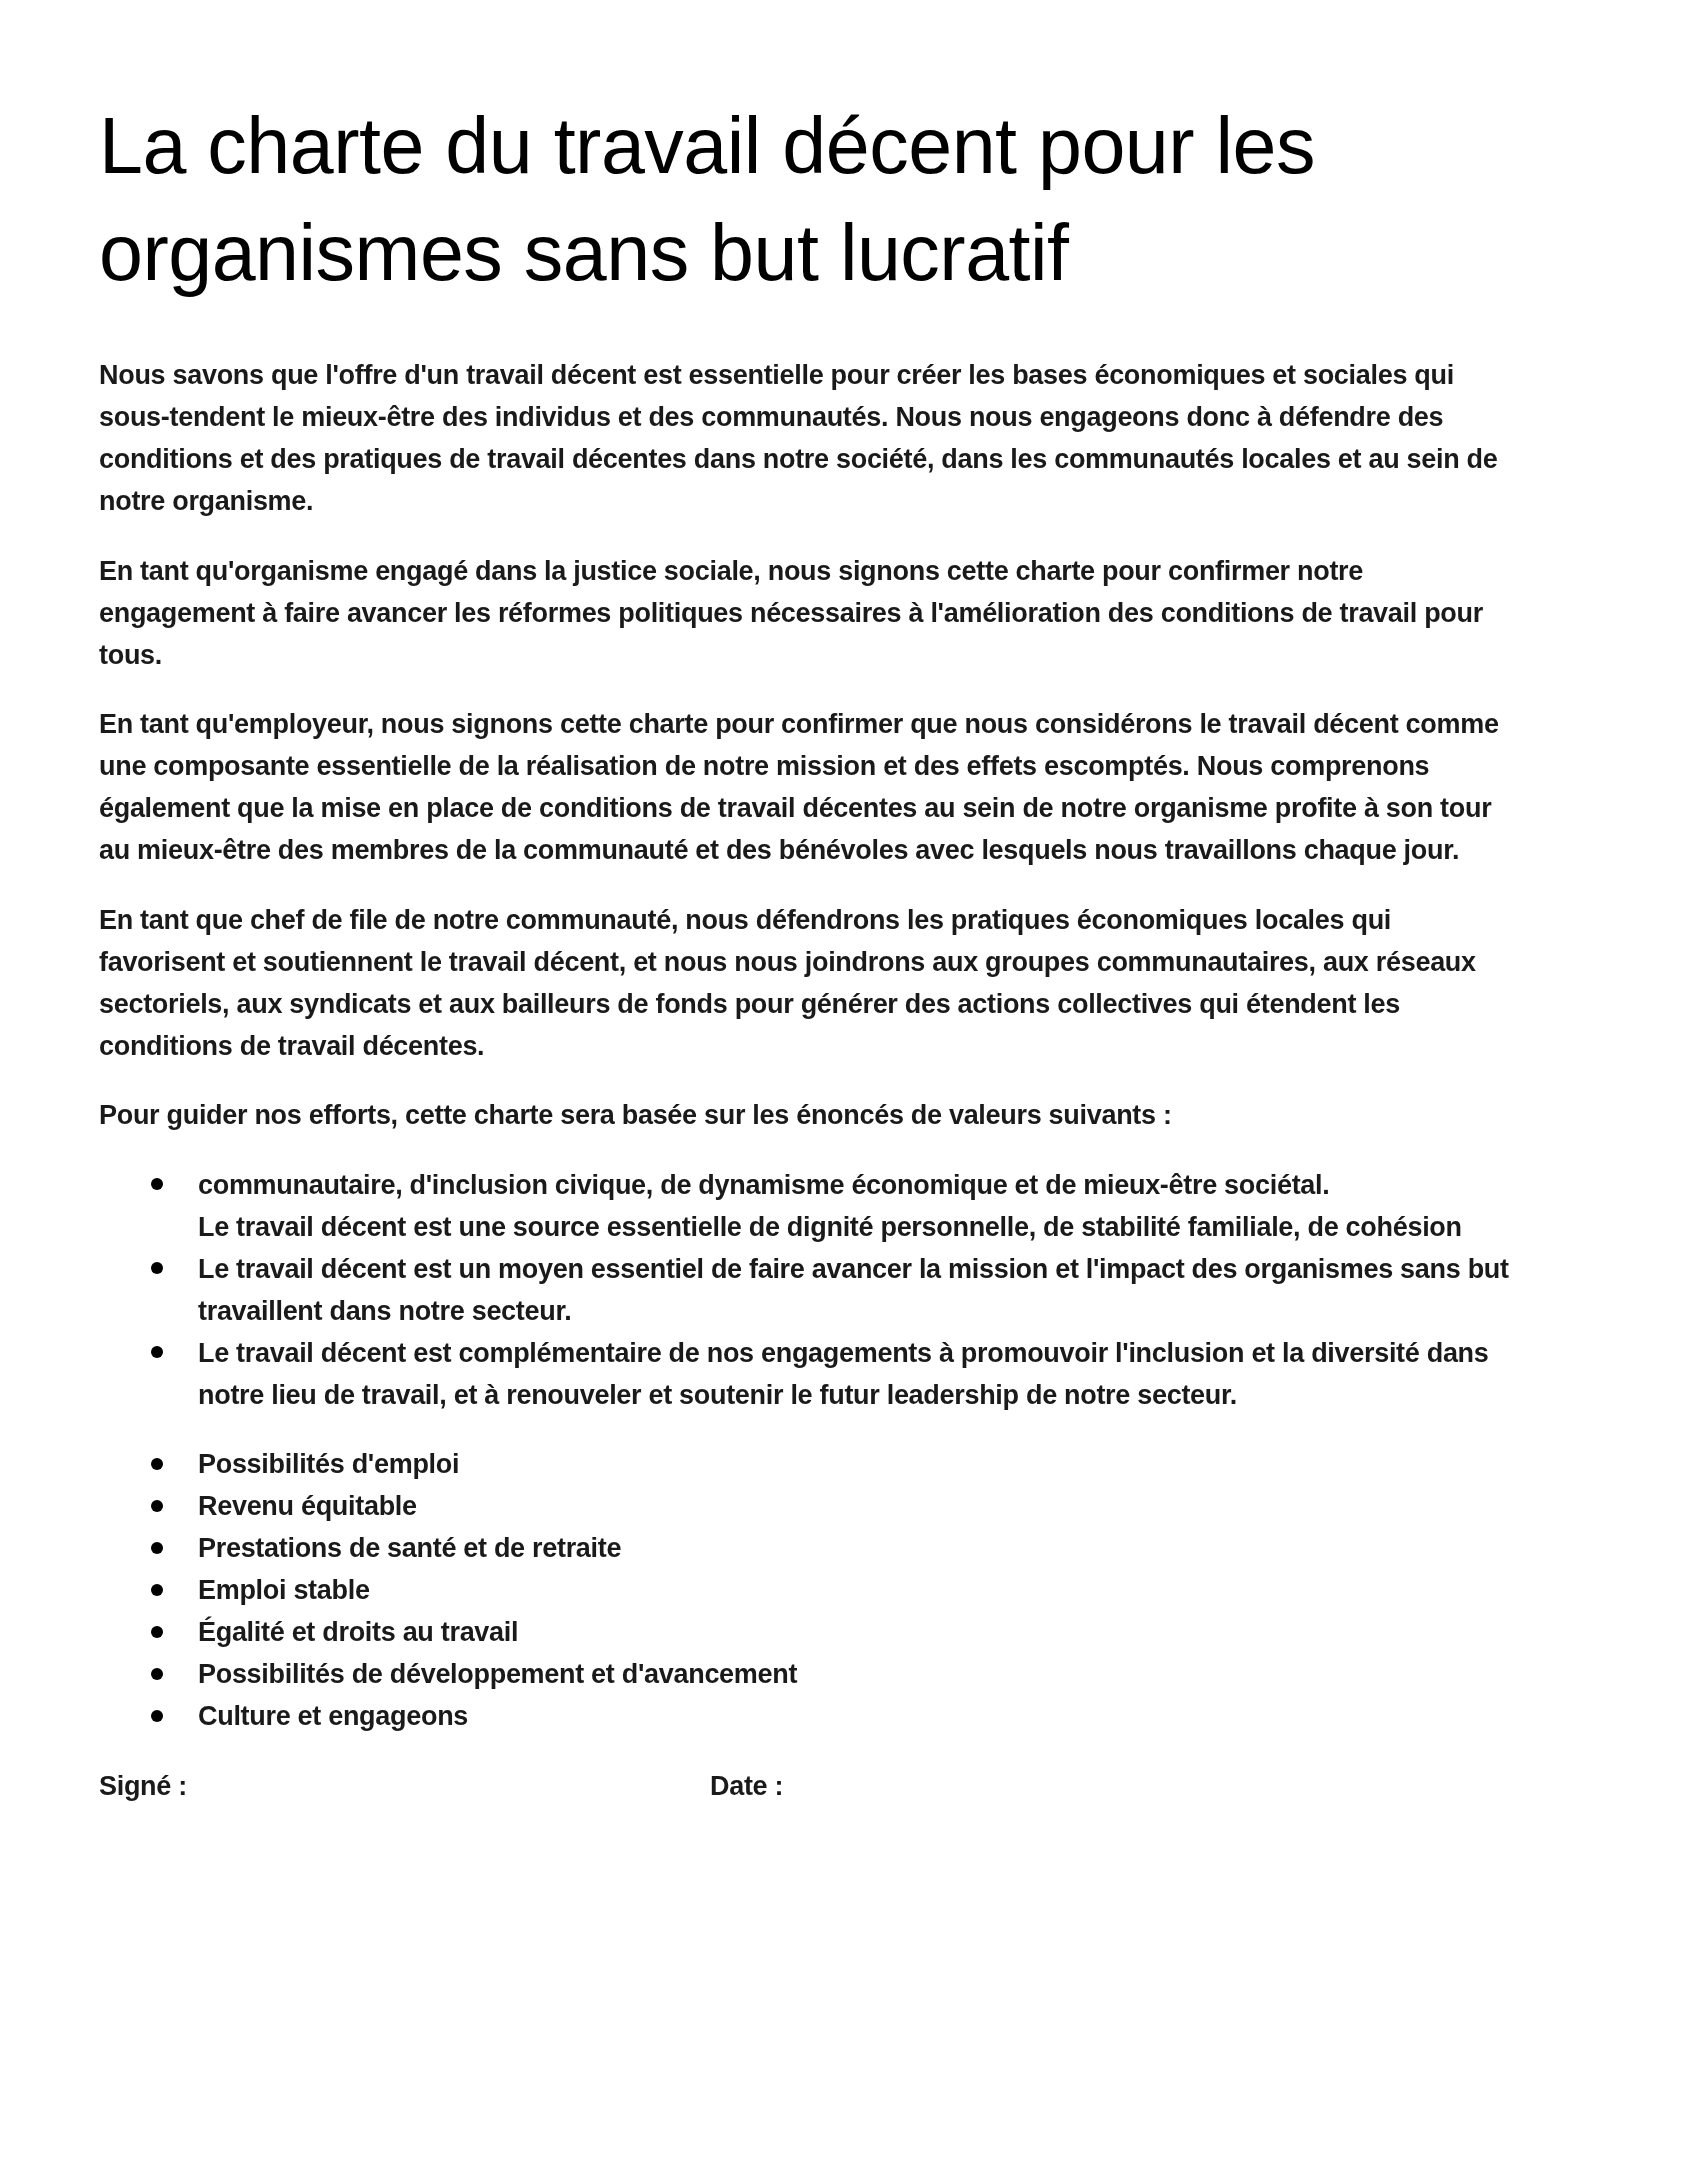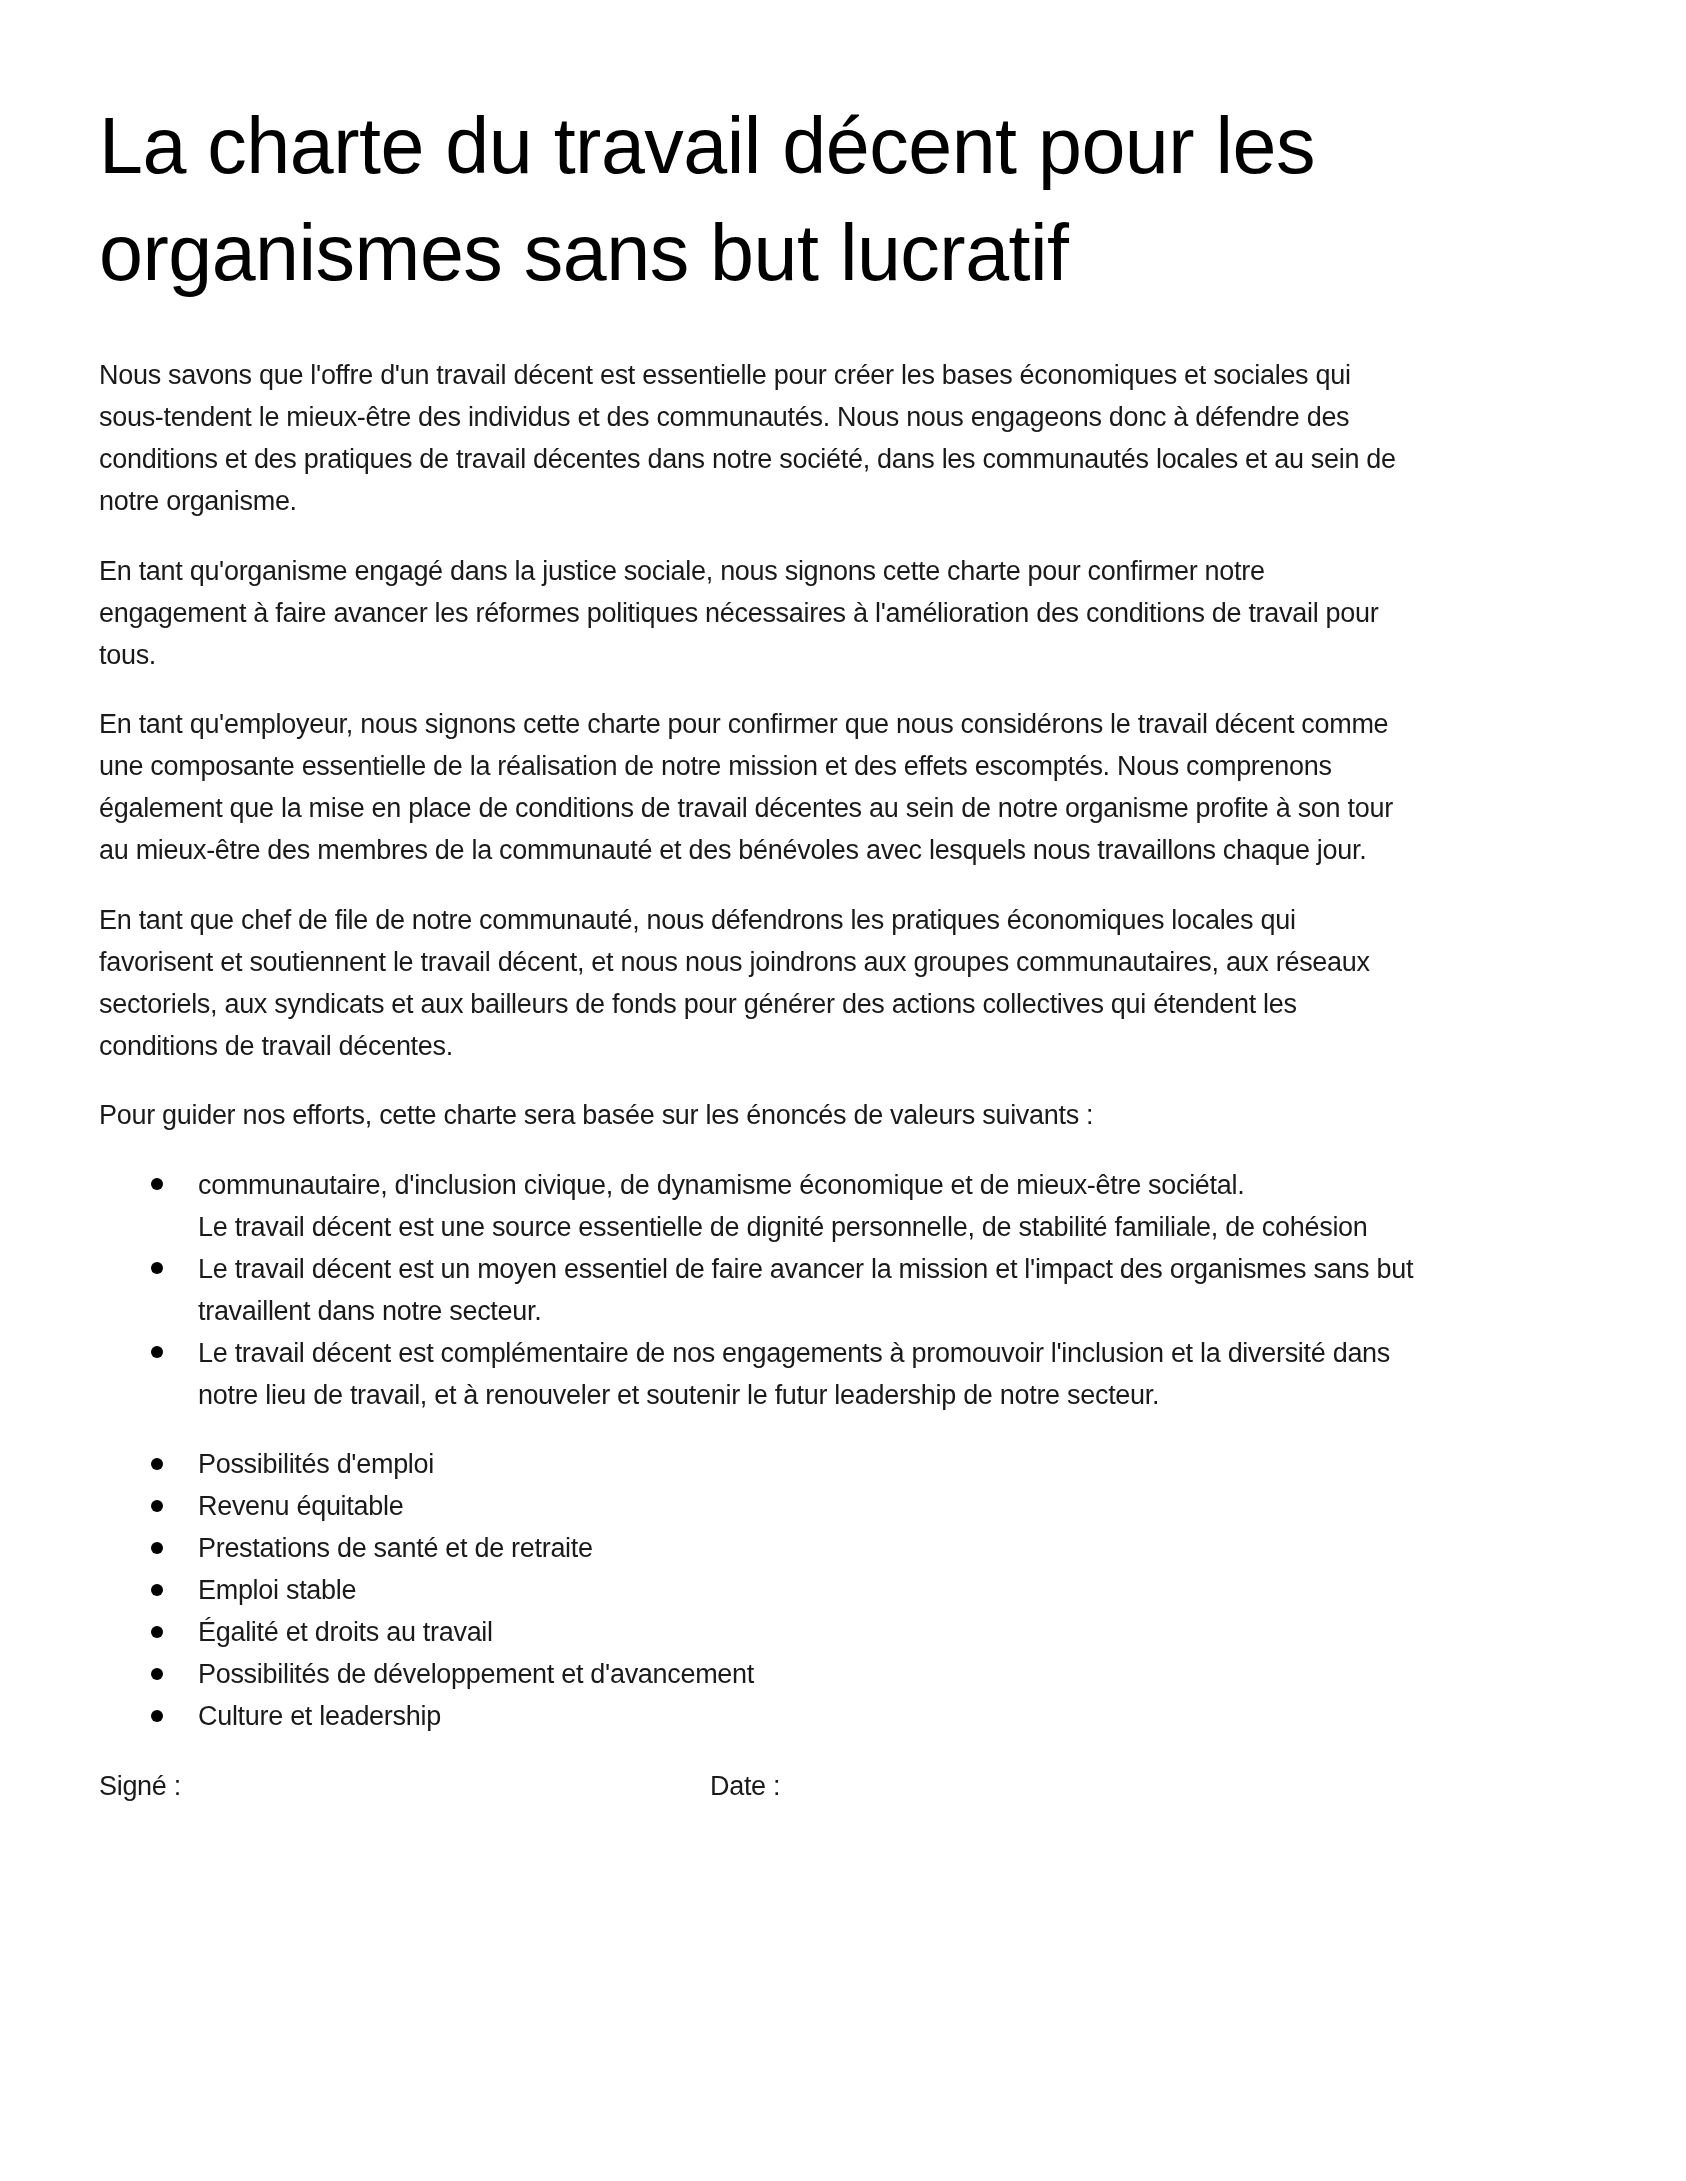--- a/index.html
+++ b/index.html
@@ -18,21 +18,21 @@
     position: absolute; top: 92px; left: 0; width: 1488px;
     color: #000000;
   }
   .title .tline { display: block; white-space: nowrap; }
   .body {
     position: absolute; top: 354px; left: 0; width: 1506px;
     font-family: "Liberation Sans", sans-serif;
     font-size: 27px;
     line-height: 42px;
     letter-spacing: -0.3px;
-    font-weight: normal;
+    font-weight: bold;
     color: #1a1a1a;
   }
   .para { margin: 0 0 27.5px 0; }
   .line { display: block; white-space: nowrap; }
   ul.blist { list-style: none; margin: 0 0 27.5px 0; padding: 0; }
   ul.blist li { position: relative; padding-left: 99px; }
   ul.blist li .bullet {
     position: absolute; left: 52px; top: 14.7px;
     width: 12px; height: 12px; border-radius: 50%; background: #000;
   }
@@ -116,21 +116,21 @@
       <li>
         <span class="bullet"></span>
         <span class="line">Égalité et droits au travail</span>
       </li>
       <li>
         <span class="bullet"></span>
         <span class="line">Possibilités de développement et d'avancement</span>
       </li>
       <li>
         <span class="bullet"></span>
-        <span class="line">Culture et leadership</span>
+        <span class="line">Culture et engageons</span>
       </li>
     </ul>
 
     <div class="sign-row">
       <span class="signed">Signé :</span>
       <span class="date">Date :</span>
     </div>
   </div>
 </div>
 

